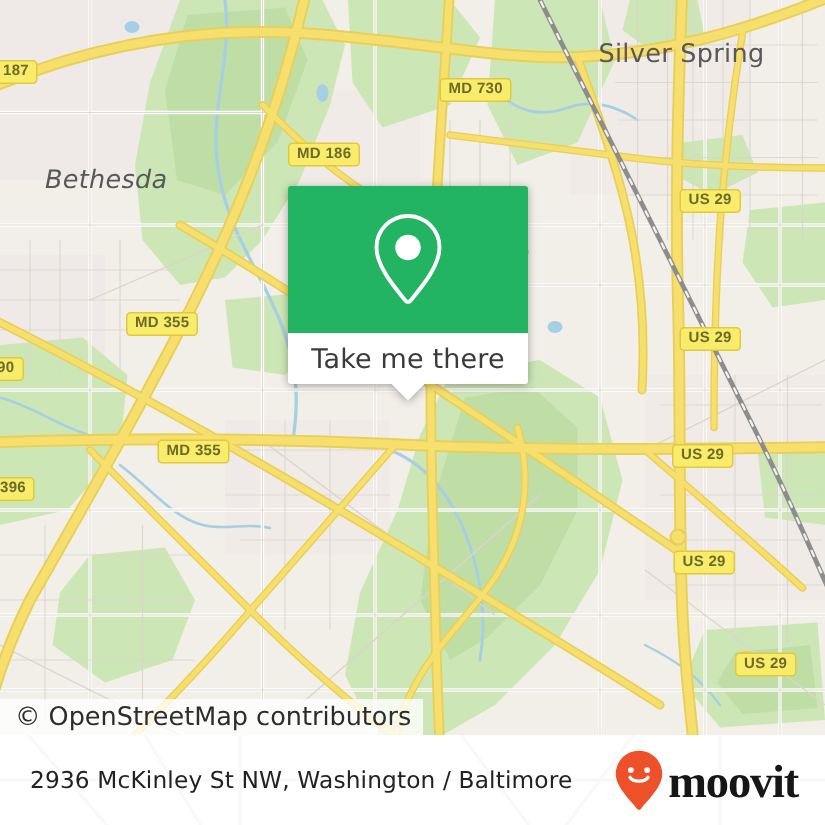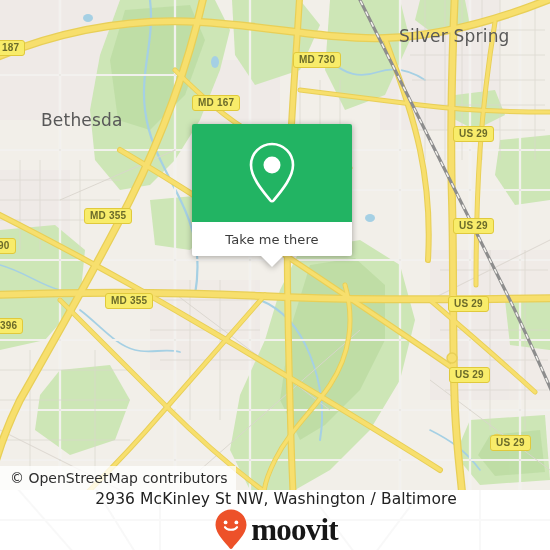--- a/index.html
+++ b/index.html
@@ -84,21 +84,21 @@
     height: 34px;
     border-radius: 0 0 2px 2px;
     display: flex;
     align-items: center;
     justify-content: center;
     position: relative;
   }
   #popup-label {
     color: #3b3b3b;
     font-family: "DejaVu Sans", sans-serif;
-    font-size: 13px;
+    font-size: 18px;
     letter-spacing: 0.1px;
   }
   #popup-tail {
     position: absolute;
     left: 50%;
     bottom: -11px;
     margin-left: -11px;
     width: 0;
     height: 0;
     border-left: 11px solid transparent;
@@ -111,39 +111,38 @@
     position: absolute;
     left: 0;
     top: 466px;
     height: 24px;
     display: flex;
     align-items: center;
     padding: 0 8px 0 10px;
     background: rgba(255,255,255,0.78);
     color: #2d2d2d;
     font-family: "DejaVu Sans", sans-serif;
-    font-size: 14px;
+    font-size: 17px;
     white-space: nowrap;
   }
 
   
   #footer {
     position: absolute;
     left: 0;
     top: 490px;
     width: 550px;
     height: 60px;
     background: #ffffff;
     display: flex;
     align-items: center;
     justify-content: space-between;
     padding: 0 18px 0 20px;
     box-sizing: border-box;
     overflow: hidden;
-    flex-direction: column;
   }
   #footer-ghost {
     position: absolute;
     left: 0; top: 0;
     width: 550px; height: 60px;
     opacity: 0.045;
     pointer-events: none;
   }
   #footer-title {
     position: relative;
@@ -370,25 +369,25 @@
         </g>
 
         <g fill="#f7df6d" stroke="#e8cf57" stroke-width="1.4">
           <circle cx="452" cy="358" r="5"></circle>
           <circle cx="497" cy="440" r="5.5"></circle>
         </g>
       </g>
     </svg>
 
     <div class="place-label" style="left:399px; top:26px;">Silver Spring</div>
-    <div class="place-label" style="left:41px; top:110px;">Bethesda</div>
+    <div class="place-label" style="left:30px; top:110px;font-style:italic;">Bethesda</div>
 
     <div class="shield" style="left:-4px; top:40px;">187</div>
     <div class="shield" style="left:293px; top:52px;">MD 730</div>
-    <div class="shield" style="left:192px; top:95px;">MD 167</div>
+    <div class="shield" style="left:192px; top:95px;">MD 186</div>
     <div class="shield" style="left:453px; top:126px;">US 29</div>
     <div class="shield" style="left:84px; top:208px;">MD 355</div>
     <div class="shield" style="left:453px; top:218px;">US 29</div>
     <div class="shield" style="left:-8px; top:238px;">90</div>
     <div class="shield" style="left:105px; top:293px;">MD 355</div>
     <div class="shield" style="left:448px; top:296px;">US 29</div>
     <div class="shield" style="left:-6px; top:318px;">396</div>
     <div class="shield" style="left:449px; top:367px;">US 29</div>
     <div class="shield" style="left:490px; top:435px;">US 29</div>
 

